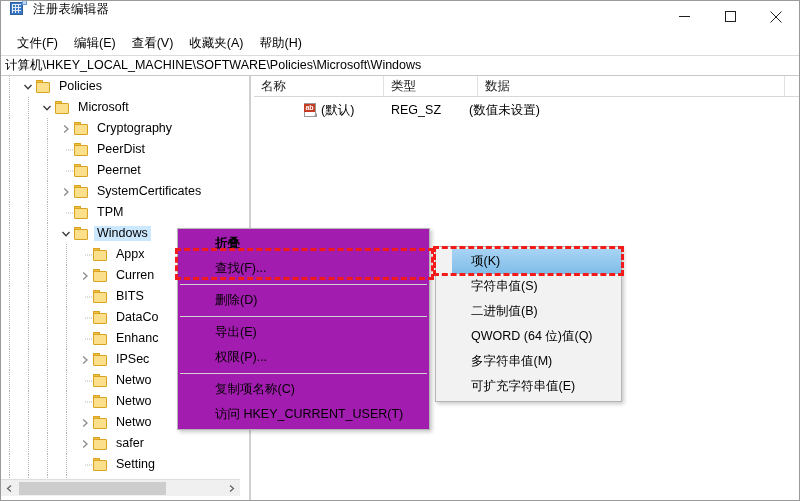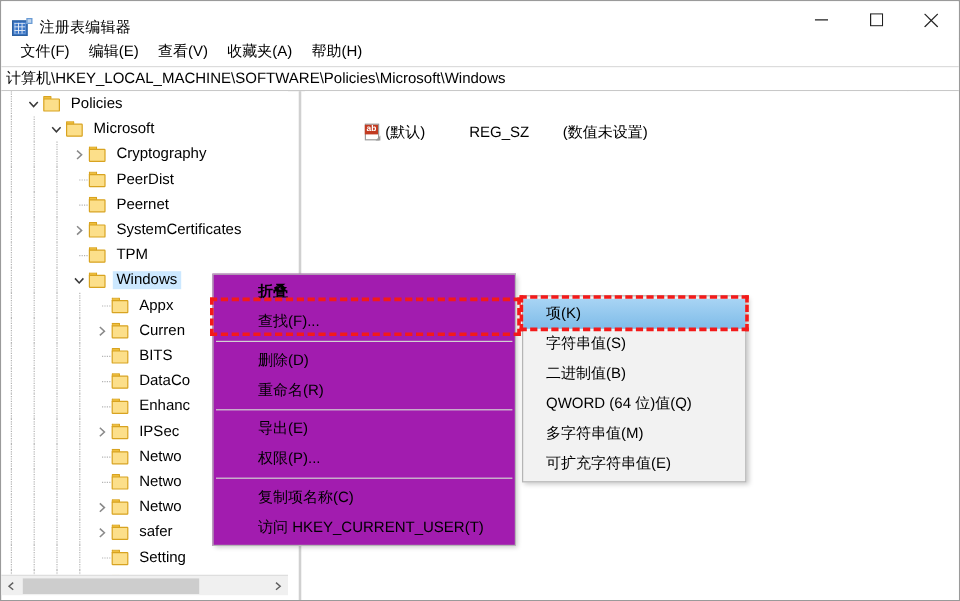--- a/index.html
+++ b/index.html
@@ -24,21 +24,21 @@
   }
 
   
   .titlebar {
     position: absolute;
     left: 0; top: 0;
     width: 100%;
     height: 31px;
     background: #ffffff;
     display: flex;
-    align-items: flex-end;
+    align-items: flex-start;
   }
   .title-icon {
     width: 16px; height: 16px;
     margin-left: 9px;
     margin-right: 7px;
     position: relative;
     flex: 0 0 auto;
   }
   .title-icon .sheet {
     position: absolute;
@@ -375,20 +375,21 @@
     z-index: 50;
   }
   .sub-item {
     height: 25px;
     display: flex;
     align-items: center;
     padding-left: 19px;
     font-size: 12.5px;
     color: #000000;
     white-space: nowrap;
+    margin-left: 16px;
   }
   .sub-item.highlight {
     background: linear-gradient(to bottom, #a8d4f4 0%, #7fbce8 100%);
   }
 
   
   .redbox {
     position: absolute;
     border: 3px dashed #f31a1a;
     box-sizing: border-box;
@@ -796,20 +797,25 @@
       <div style="position:absolute;right:0;width:17px;height:17px;display:flex;align-items:center;justify-content:center;">
         <svg width="9" height="9" viewBox="0 0 9 9">
             <polyline points="3,1.5 6.5,4.5 3,7.5" fill="none" stroke="#606060" stroke-width="1.2"></polyline>
           </svg>
       </div>
     </div>
 
     <div class="splitter"></div>
 
     <div class="list-pane">
+      <div class="lv-header">
+        <div class="lv-col" style="left:0px;width:130px;">名称</div>
+        <div class="lv-col" style="left:130px;width:94px;">类型</div>
+        <div class="lv-col" style="left:224px;width:307px;">数据</div>
+      </div>
 
       <div class="lv-row" style="top:24px;">
         <div class="lv-cell" style="left:6px;margin-left:44px;">
           <span class="ab-icon">
             <span class="page"></span>
             <span class="ab">ab</span>
             <span class="corner"></span>
           </span>
           <span>(默认)</span>
         </div>
@@ -823,23 +829,20 @@
       <div class="ctx-item bold">
         <span>折叠</span>
       </div>
       <div class="ctx-item">
         <span>查找(F)...</span>
       </div>
       <div class="ctx-sep"></div>
       <div class="ctx-item">
         <span>删除(D)</span>
       </div>
-      <div class="ctx-item">
-        <span>重命名(R)</span>
-      </div>
       <div class="ctx-sep"></div>
       <div class="ctx-item">
         <span>导出(E)</span>
       </div>
       <div class="ctx-item">
         <span>权限(P)...</span>
       </div>
       <div class="ctx-sep"></div>
       <div class="ctx-item">
         <span>复制项名称(C)</span>

